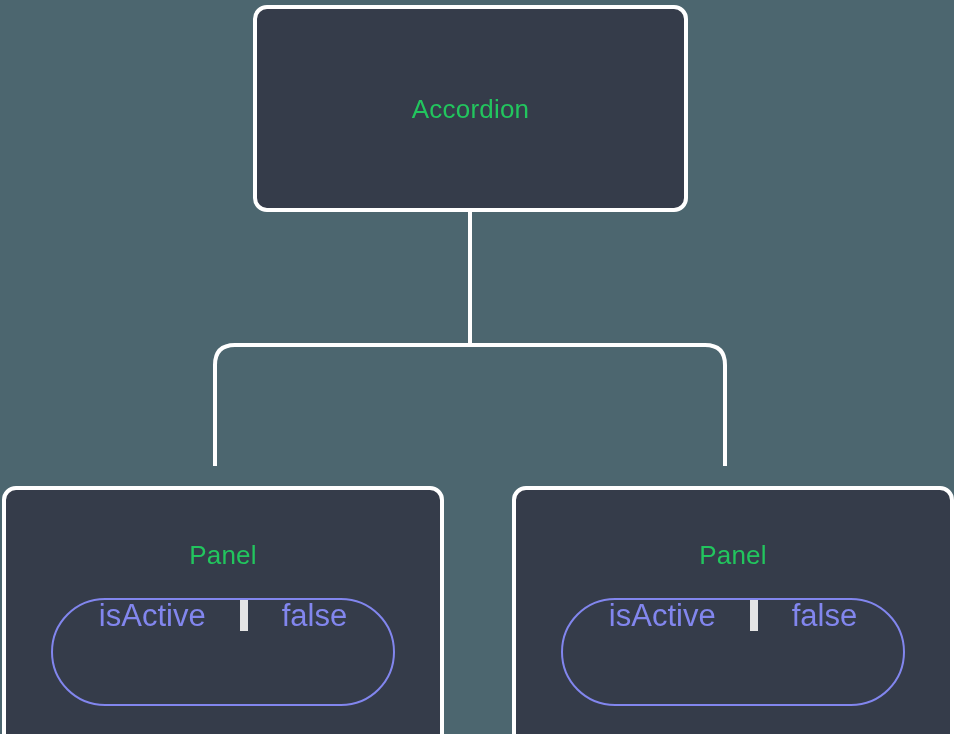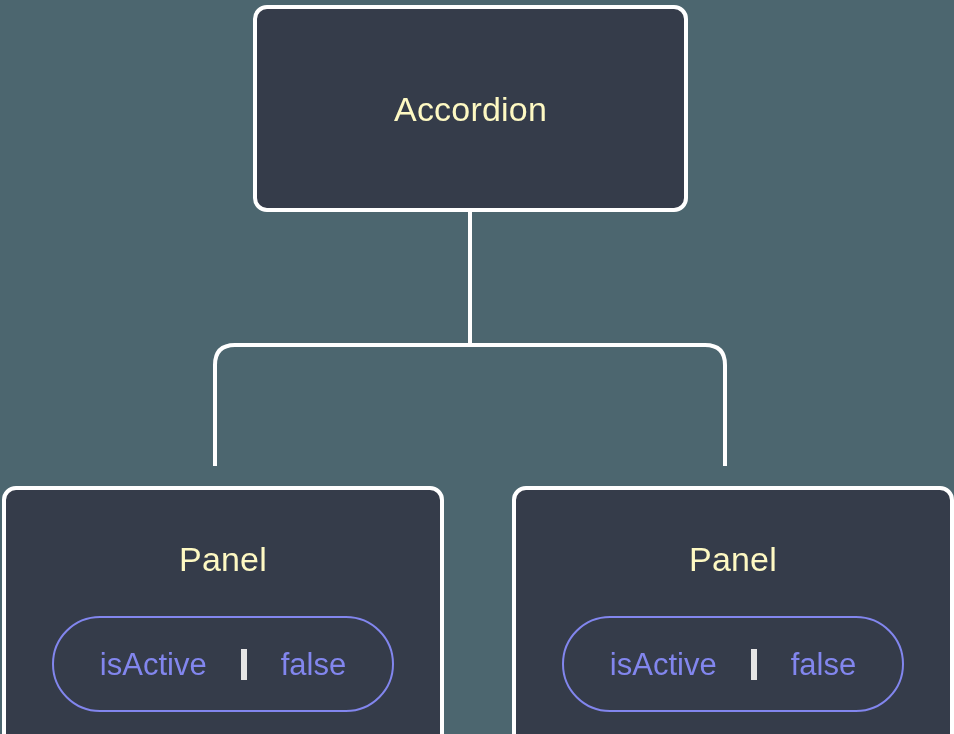--- a/index.html
+++ b/index.html
@@ -59,59 +59,59 @@
   .node-leaf {
     top: 486px;
     width: 442px;
     height: 268px;
     justify-content: flex-start;
   }
   .node-leaf.leaf-left  { left: 2px; }
   .node-leaf.leaf-right { left: 512px; }
 
   .node-title {
-    color: #fef9c3;
-    font-size: 34px;
+    color: #22c55e;
+    font-size: 26px;
     font-weight: 400;
     letter-spacing: 0.2px;
     line-height: 1;
     text-align: right;
     white-space: nowrap;
   }
   .node-leaf .node-title {
     margin-top: 52px;
   }
 
   
   .prop-pill {
-    margin-top: 40px;
-    height: 96px;
+    margin-top: 30px;
+    height: 108px;
     box-sizing: border-box;
     border: 2px solid #8286ee;
     border-radius: 56px;
     display: flex;
-    align-items: center;
+    align-items: flex-start;
     background: transparent;
   }
   .prop-key,
   .prop-val {
     display: flex;
     align-items: center;
     justify-content: center;
     color: #8286ee;
     font-size: 31px;
     line-height: 1;
     white-space: nowrap;
   }
   .prop-key {
     padding: 0 34px 0 46px;
   }
   .prop-val {
     padding: 0 46px 0 34px;
-    border-left: 6px solid #e5e5e5;
+    border-left: 8px solid #e5e5e5;
   }
 </style>
 </head>
 <body>
 
 <div id="stage">
 
   <svg id="connectors" viewBox="0 0 954 734" width="954" height="734" aria-hidden="true">
 
     <path d="M 470 212 L 470 345" fill="none" stroke="#ffffff" stroke-width="4" stroke-linecap="butt"></path>

